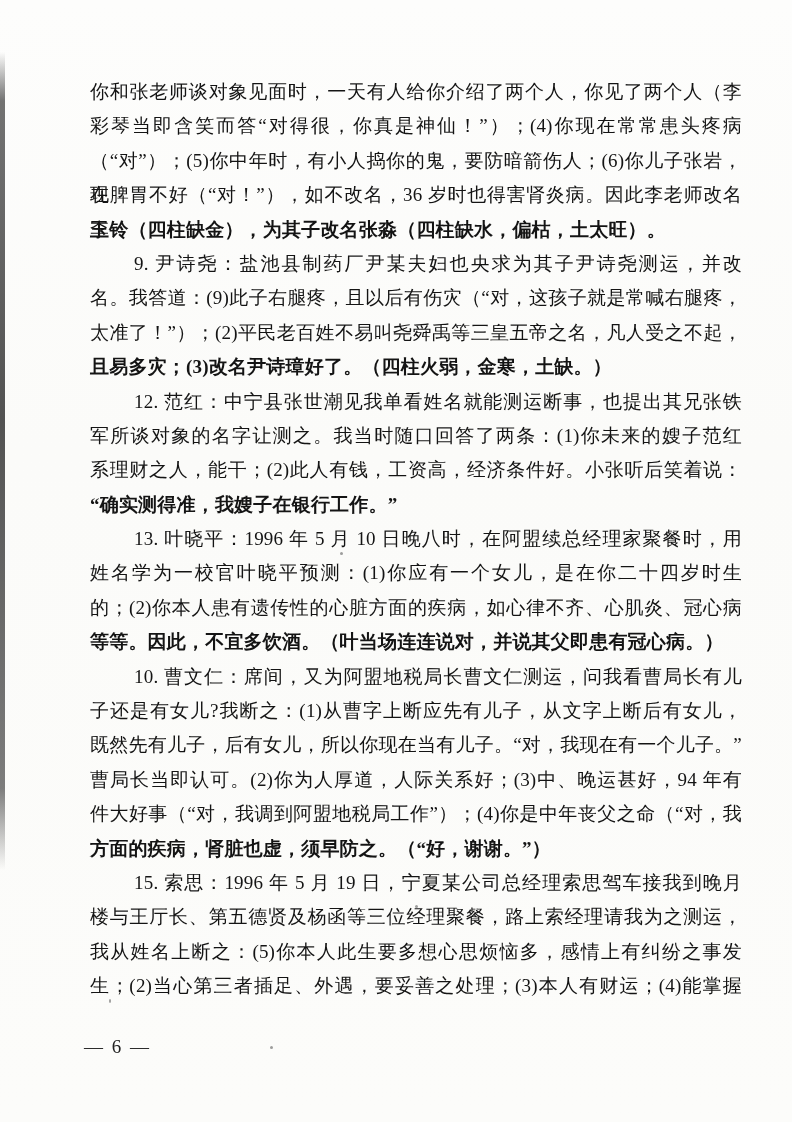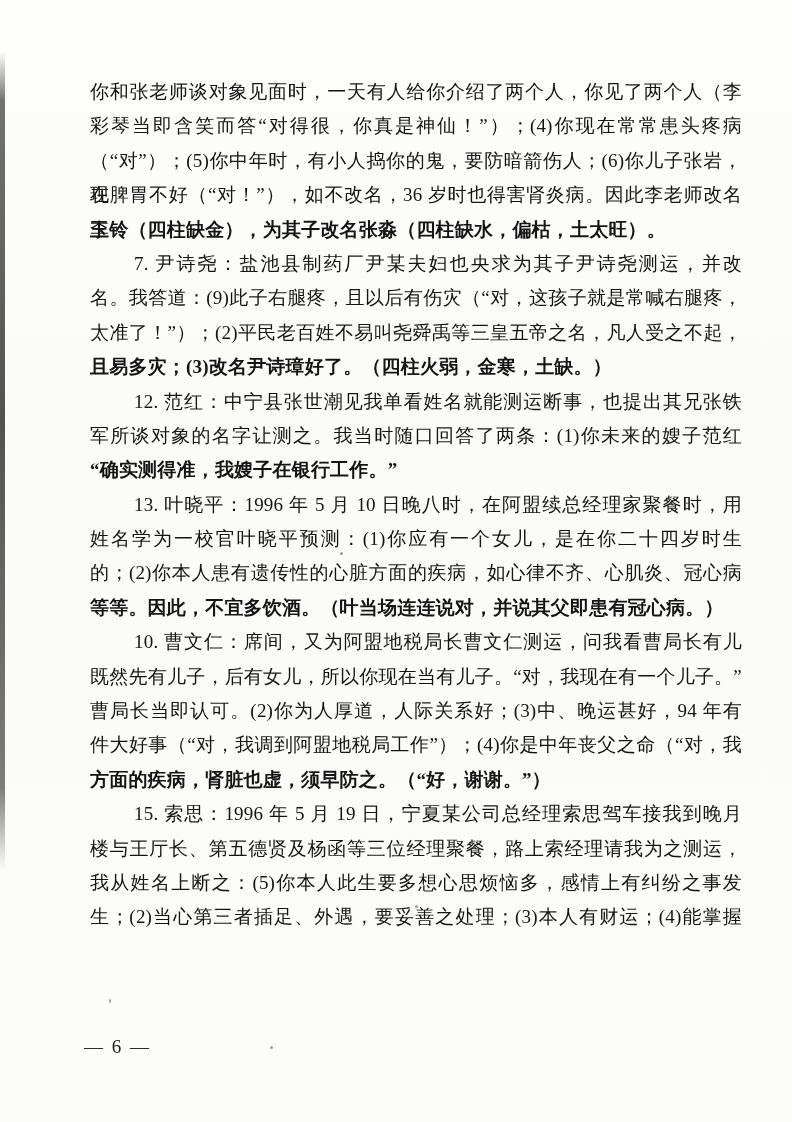--- a/index.html
+++ b/index.html
@@ -81,32 +81,34 @@
 
 <div class="page">
   <div class="edge-strip"></div>
 
   <div class="text-block">
       <div class="line">你和张老师谈对象见面时，一天有人给你介绍了两个人，你见了两个人（李</div>
       <div class="line">彩琴当即含笑而答“对得很，你真是神仙！”）；(4)你现在常常患头疼病</div>
       <div class="line">（“对”）；(5)你中年时，有小人捣你的鬼，要防暗箭伤人；(6)你儿子张岩，现</div>
       <div class="line">在脾胃不好（“对！”），如不改名，36 岁时也得害肾炎病。因此李老师改名李</div>
       <div class="line last">玉铃（四柱缺金），为其子改名张淼（四柱缺水，偏枯，土太旺）。</div>
-      <div class="line indent">7. 尹诗尧：盐池县制药厂尹某夫妇也央求为其子尹诗尧测运，并改</div>
+      <div class="line indent">9. 尹诗尧：盐池县制药厂尹某夫妇也央求为其子尹诗尧测运，并改</div>
       <div class="line">名。我答道：(9)此子右腿疼，且以后有伤灾（“对，这孩子就是常喊右腿疼，</div>
       <div class="line">太准了！”）；(2)平民老百姓不易叫尧舜禹等三皇五帝之名，凡人受之不起，</div>
       <div class="line last">且易多灾；(3)改名尹诗璋好了。（四柱火弱，金寒，土缺。）</div>
       <div class="line indent">12. 范红：中宁县张世潮见我单看姓名就能测运断事，也提出其兄张铁</div>
       <div class="line">军所谈对象的名字让测之。我当时随口回答了两条：(1)你未来的嫂子范红</div>
+      <div class="line">系理财之人，能干；(2)此人有钱，工资高，经济条件好。小张听后笑着说：</div>
       <div class="line last">“确实测得准，我嫂子在银行工作。”</div>
       <div class="line indent">13. 叶晓平：1996 年 5 月 10 日晚八时，在阿盟续总经理家聚餐时，用</div>
       <div class="line">姓名学为一校官叶晓平预测：(1)你应有一个女儿，是在你二十四岁时生</div>
       <div class="line">的；(2)你本人患有遗传性的心脏方面的疾病，如心律不齐、心肌炎、冠心病</div>
       <div class="line last">等等。因此，不宜多饮酒。（叶当场连连说对，并说其父即患有冠心病。）</div>
       <div class="line indent">10. 曹文仁：席间，又为阿盟地税局长曹文仁测运，问我看曹局长有儿</div>
+      <div class="line">子还是有女儿?我断之：(1)从曹字上断应先有儿子，从文字上断后有女儿，</div>
       <div class="line">既然先有儿子，后有女儿，所以你现在当有儿子。“对，我现在有一个儿子。”</div>
       <div class="line">曹局长当即认可。(2)你为人厚道，人际关系好；(3)中、晚运甚好，94 年有</div>
       <div class="line">件大好事（“对，我调到阿盟地税局工作”）；(4)你是中年丧父之命（“对，我</div>
       <div class="line last">方面的疾病，肾脏也虚，须早防之。（“好，谢谢。”）</div>
       <div class="line indent">15. 索思：1996 年 5 月 19 日，宁夏某公司总经理索思驾车接我到晚月</div>
       <div class="line">楼与王厅长、第五德贤及杨函等三位经理聚餐，路上索经理请我为之测运，</div>
       <div class="line">我从姓名上断之：(5)你本人此生要多想心思烦恼多，感情上有纠纷之事发</div>
       <div class="line">生；(2)当心第三者插足、外遇，要妥善之处理；(3)本人有财运；(4)能掌握</div>
     </div>
 

